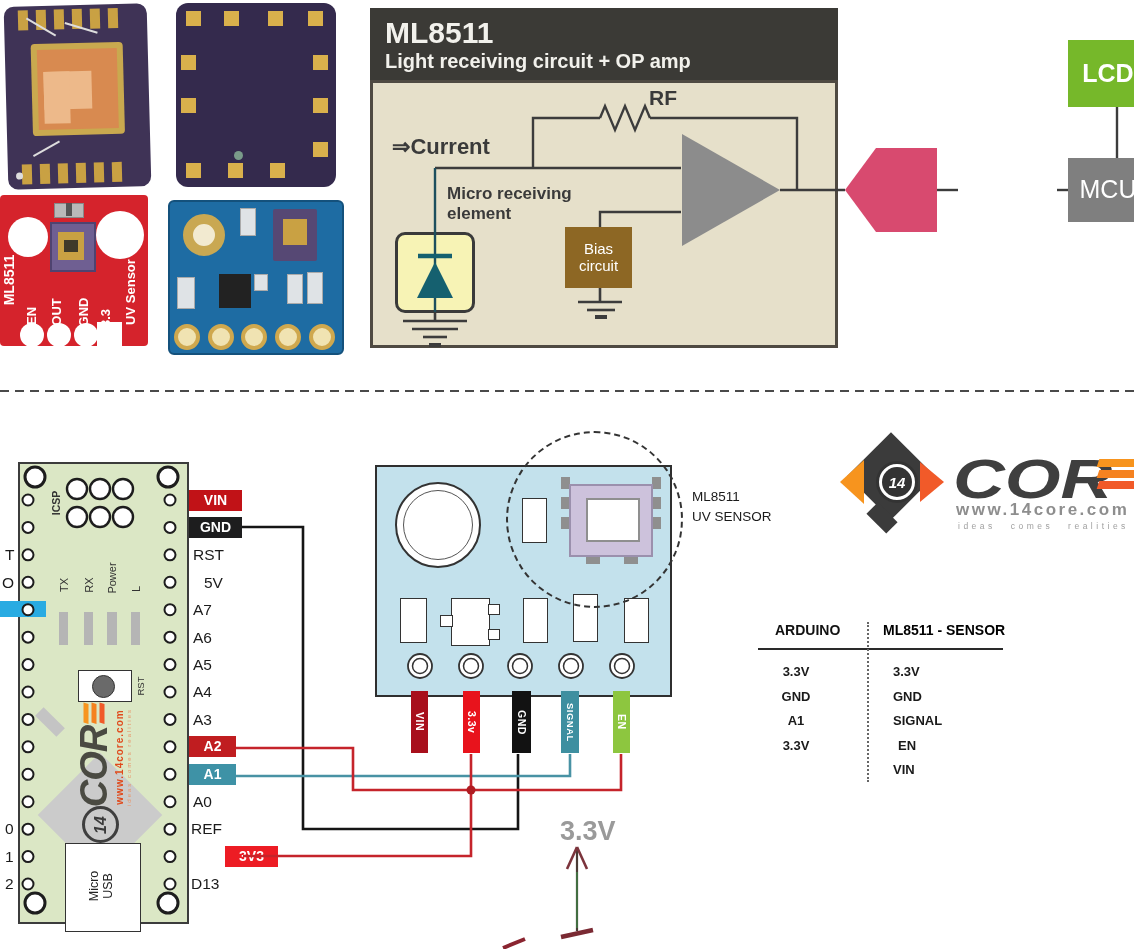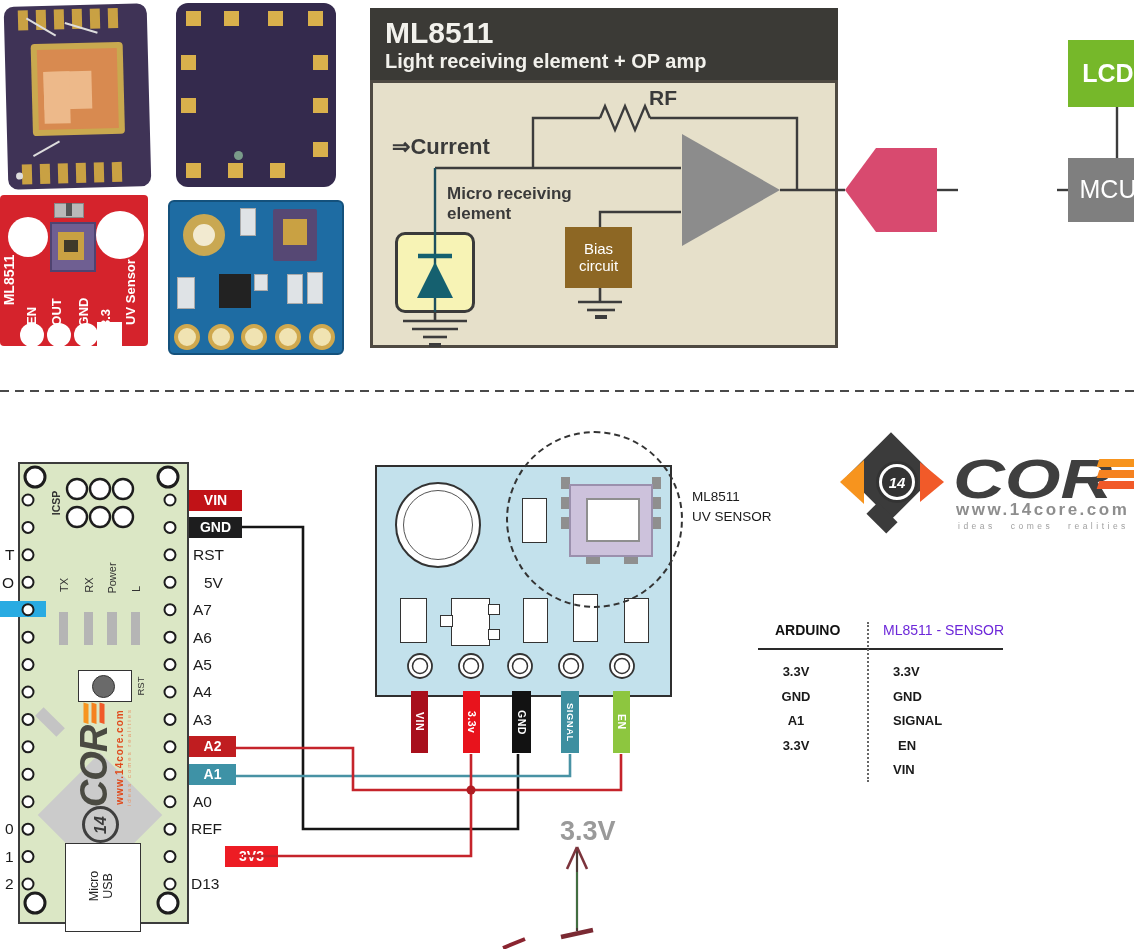--- a/index.html
+++ b/index.html
@@ -116,21 +116,21 @@
     <div class="abs" style="left:137px;top:70px;width:14px;height:30px;background:#dfe3e6;border:1px solid #aaa;"></div>
     <div class="abs" style="left:4px;top:122px;width:26px;height:26px;border-radius:50%;background:#f0e3b2;border:4px solid #cfa84e;box-sizing:border-box;"></div>
     <div class="abs" style="left:38px;top:122px;width:26px;height:26px;border-radius:50%;background:#f0e3b2;border:4px solid #cfa84e;box-sizing:border-box;"></div>
     <div class="abs" style="left:71px;top:122px;width:26px;height:26px;border-radius:50%;background:#f0e3b2;border:4px solid #cfa84e;box-sizing:border-box;"></div>
     <div class="abs" style="left:105px;top:122px;width:26px;height:26px;border-radius:50%;background:#f0e3b2;border:4px solid #cfa84e;box-sizing:border-box;"></div>
     <div class="abs" style="left:139px;top:122px;width:26px;height:26px;border-radius:50%;background:#f0e3b2;border:4px solid #cfa84e;box-sizing:border-box;"></div>
   </div>
 
   <div class="abs blk-header" style="left:370px;top:8px;width:468px;height:72px;">
     <div class="abs nw" style="left:15px;top:8px;font-size:30px;font-weight:bold;">ML8511</div>
-    <div class="abs nw" style="left:15px;top:42px;font-size:20px;font-weight:600;">Light receiving element + OP amp</div>
+    <div class="abs nw" style="left:15px;top:42px;font-size:20px;font-weight:600;">Light receiving circuit + OP amp</div>
   </div>
   <div class="abs beige" style="left:370px;top:80px;width:462px;height:262px;"></div>
 
   <div class="abs nw diag-txt" style="left:649px;top:86px;font-size:21px;">RF</div>
   <div class="abs nw diag-txt" style="left:392px;top:134px;font-size:22px;">⇒Current</div>
   <div class="abs nw diag-txt" style="left:447px;top:184px;font-size:17px;">Micro receiving</div>
   <div class="abs nw diag-txt" style="left:447px;top:204px;font-size:17px;">element</div>
 
   <div class="abs pd-box" style="left:395px;top:232px;width:80px;height:81px;box-sizing:border-box;"></div>
 
@@ -268,21 +268,21 @@
       <span style="background:#f7941e;"></span>
       <span style="background:#f58220;"></span>
       <span style="background:#f15a29;"></span>
     </div>
     <div class="abs nw" style="left:116px;top:68px;font-size:17px;font-weight:bold;color:#8e8e8e;letter-spacing:2.5px;">www.14core.com</div>
     <div class="abs nw" style="left:118px;top:89px;font-size:8.5px;color:#a0a0a0;letter-spacing:3.5px;word-spacing:9px;">ideas comes realities</div>
   </div>
 
   <div class="abs" style="left:750px;top:615px;width:280px;height:180px;">
     <div class="abs nw" style="left:25px;top:7px;font-weight:bold;font-size:14px;color:#111;">ARDUINO</div>
-    <div class="abs nw" style="left:133px;top:7px;font-weight:normal;font-size:14px;color:#6d28d9;">ML8511 - SENSOR</div>
+    <div class="abs nw" style="left:133px;top:7px;font-weight:bold;font-size:14px;color:#000000;">ML8511 - SENSOR</div>
     <div class="abs" style="left:8px;top:33px;width:245px;height:0;border-top:2px solid #2a2a2a;"></div>
     <div class="abs" style="left:117px;top:7px;height:160px;border-left:2px dotted #666;"></div>
     <div class="abs tbl-cell" style="left:6px;top:49px;width:80px;text-align:center;">3.3V</div>
     <div class="abs tbl-cell nw" style="left:143px;top:49px;">3.3V</div>
     <div class="abs tbl-cell" style="left:6px;top:74px;width:80px;text-align:center;">GND</div>
     <div class="abs tbl-cell nw" style="left:143px;top:74px;">GND</div>
     <div class="abs tbl-cell" style="left:6px;top:98px;width:80px;text-align:center;">A1</div>
     <div class="abs tbl-cell nw" style="left:143px;top:98px;">SIGNAL</div>
     <div class="abs tbl-cell" style="left:6px;top:123px;width:80px;text-align:center;">3.3V</div>
     <div class="abs tbl-cell nw" style="left:148px;top:123px;">EN</div>

